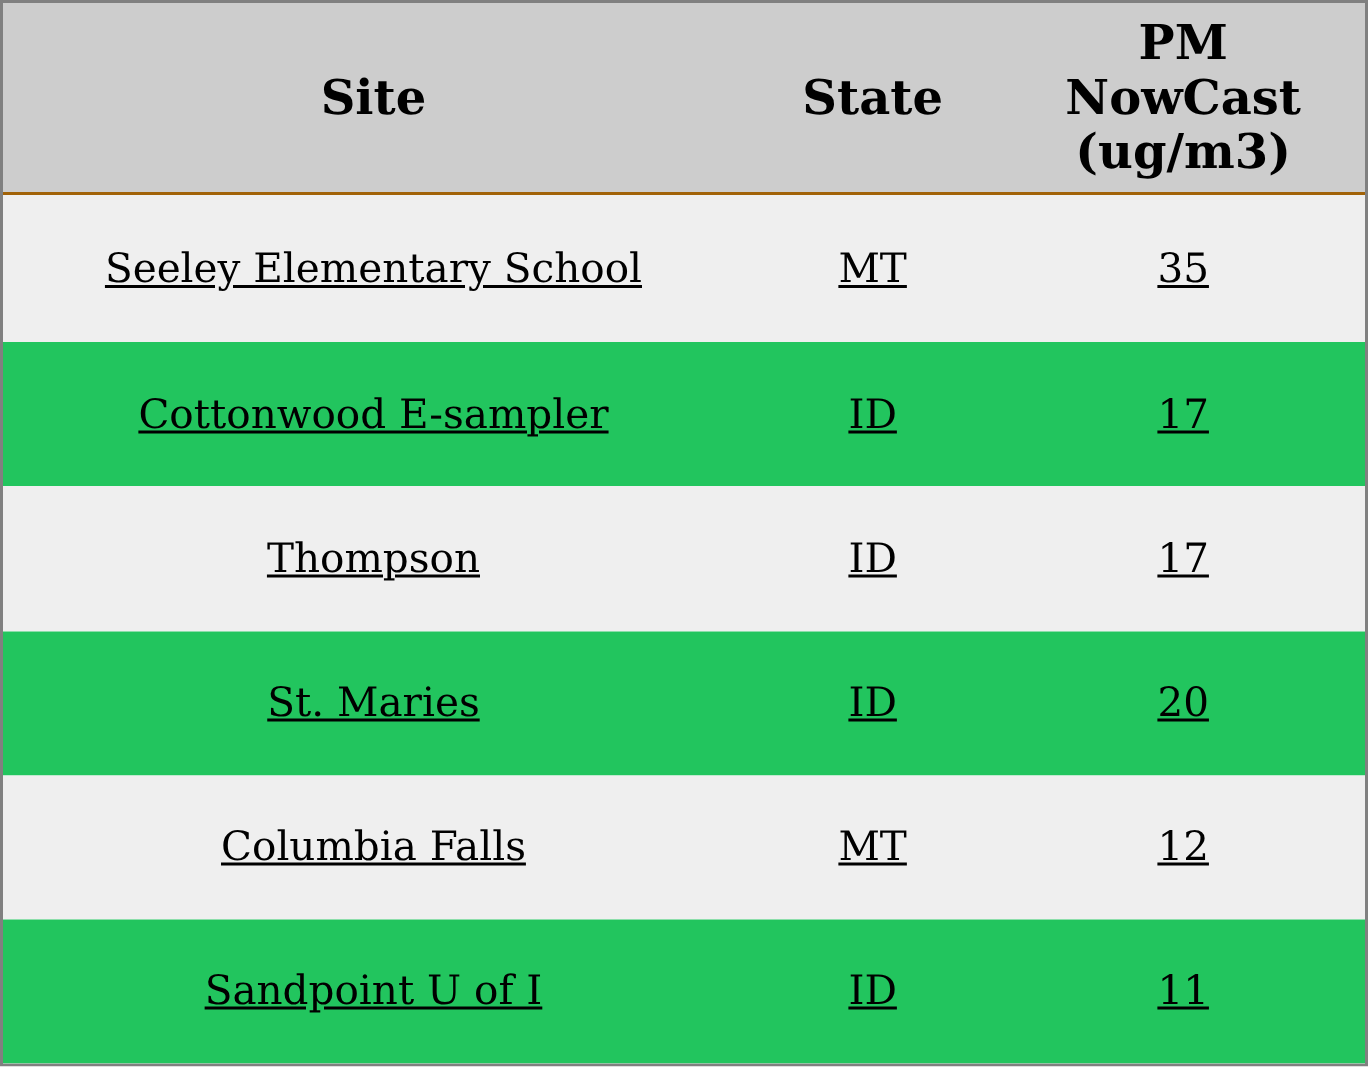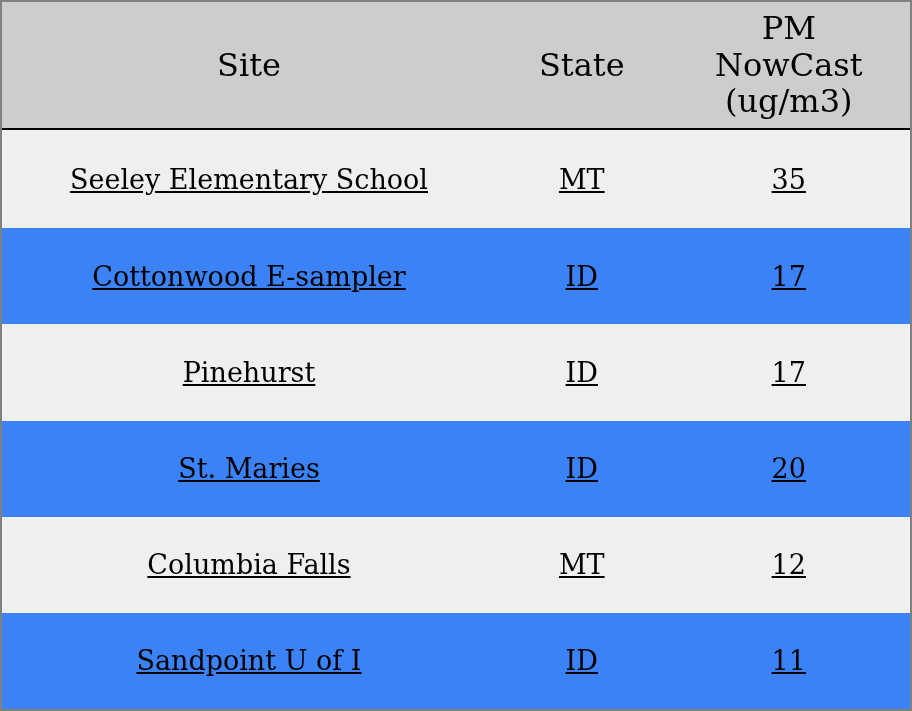--- a/index.html
+++ b/index.html
@@ -19,41 +19,41 @@
     width: 100%;
     height: 100%;
     border-collapse: collapse;
     table-layout: fixed;
     font-family: "DejaVu Serif", "Liberation Serif", serif;
     color: #000000;
   }
   thead th {
     height: 126px;
     background: #cdcdcd;
-    border-bottom: 2px solid #000000;
+    border-bottom: 2px solid #a16207;
     font-size: 32px;
-    font-weight: normal;
+    font-weight: bold;
     line-height: 1.15;
     text-align: center;
     vertical-align: middle;
     padding: 0;
   }
   thead th .wrap-label {
     display: inline-block;
     max-width: 180px;
   }
   tbody td {
     font-size: 27px;
     text-align: center;
     vertical-align: middle;
     padding: 0;
     text-decoration: underline;
   }
   tbody tr {
-    background: #3b82f6;
+    background: #22c55e;
   }
   tbody tr:nth-child(odd) {
     background: #efefef;
   }
 </style>
 </head>
 <body>
 
 <div class="table-wrap">
   <table class="pm-table">
@@ -74,21 +74,21 @@
         <td>Seeley Elementary School</td>
         <td>MT</td>
         <td>35</td>
       </tr>
       <tr>
         <td>Cottonwood E-sampler</td>
         <td>ID</td>
         <td>17</td>
       </tr>
       <tr>
-        <td>Pinehurst</td>
+        <td>Thompson</td>
         <td>ID</td>
         <td>17</td>
       </tr>
       <tr>
         <td>St. Maries</td>
         <td>ID</td>
         <td>20</td>
       </tr>
       <tr>
         <td>Columbia Falls</td>

